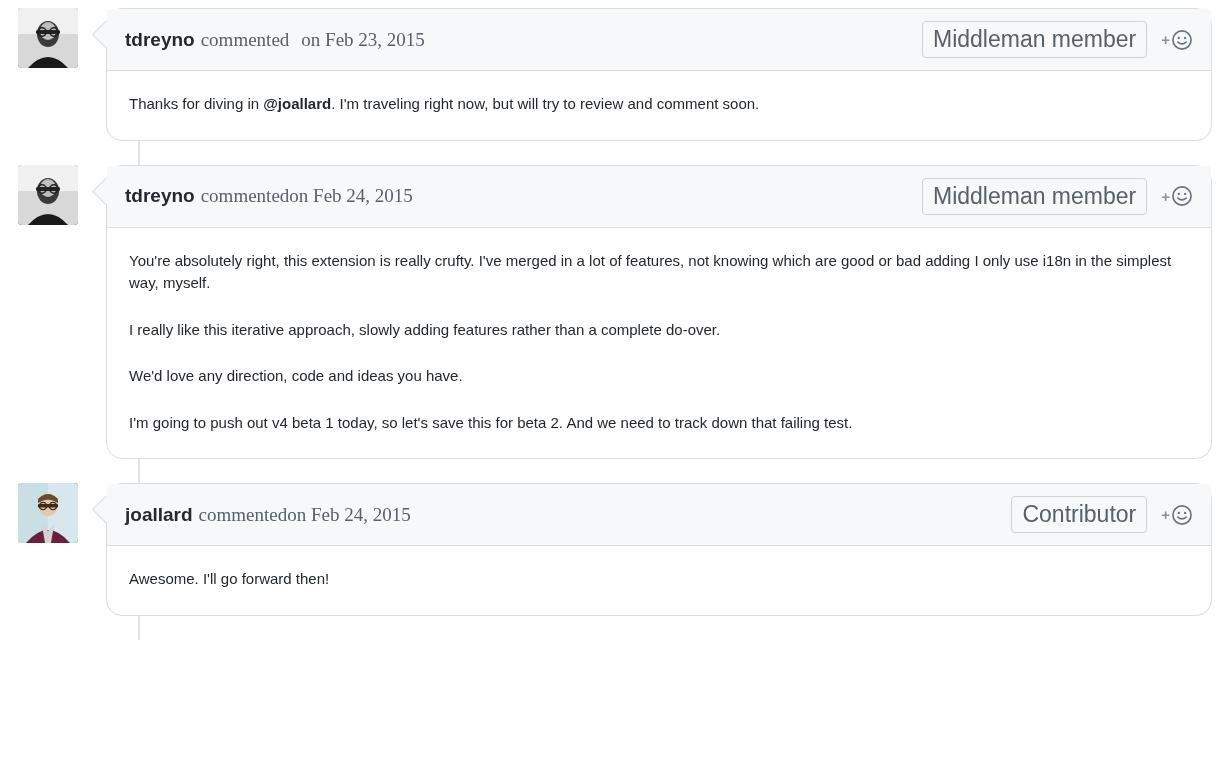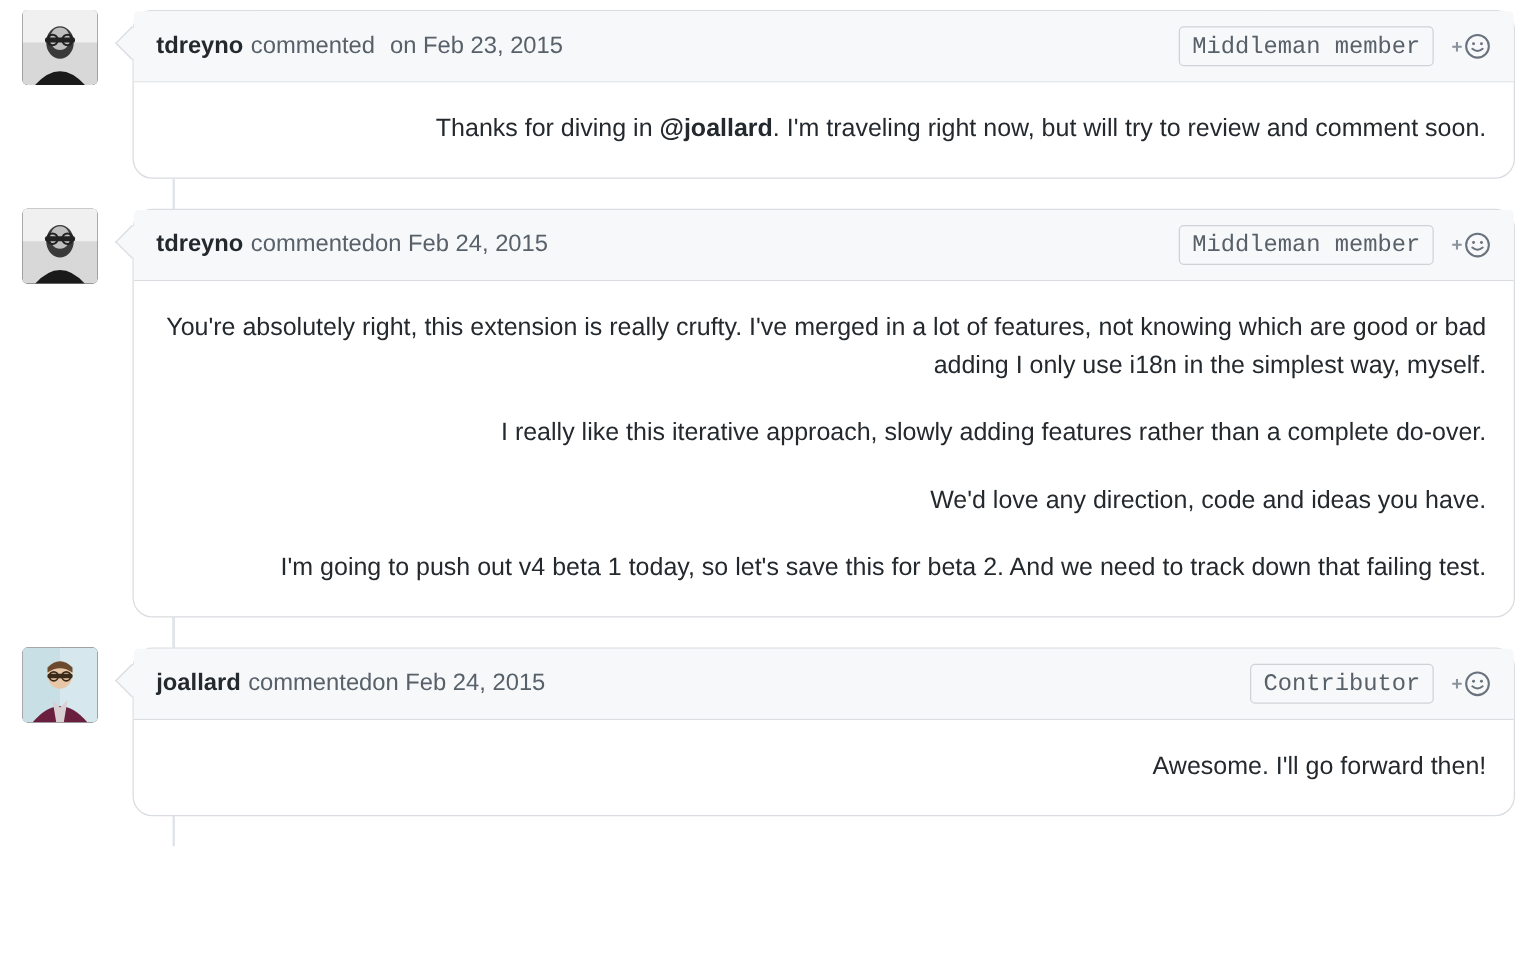--- a/index.html
+++ b/index.html
@@ -64,31 +64,30 @@
     border-bottom: 1px solid #d9dce0;
     border-top-left-radius: 4px;
     border-top-right-radius: 4px;
   }
   .author {
     font-weight: 600;
     color: #24292e;
     text-decoration: none;
     margin-right: 6px;
   }
-  .commented, .timestamp { color: #586069; }
+  .commented, .timestamp { color: #586069; font-family: Liberation Serif, serif; }
   .header-spacer { flex: 1; }
   .badge {
     border: 1px solid #cfd3d8;
     border-radius: 4px;
     padding: 4px 10px;
-    font-size: 19px;
+    font-size: 23px;
     color: #586069;
     background: transparent;
     margin-right: 14px;
-    font-family: Liberation Mono, monospace;
   }
   .reaction-btn {
     display: flex;
     align-items: center;
     color: #6a737d;
     cursor: pointer;
     background: none;
     border: none;
     padding: 0;
     font-size: inherit;
@@ -100,24 +99,23 @@
     color: #8a929b;
   }
   .smiley-icon {
     width: 22px;
     height: 22px;
     display: inline-block;
   }
   .smiley-icon svg { width: 100%; height: 100%; display: block; }
   .bubble-body {
     padding: 22px 22px 24px 22px;
-    font-size: 20px;
+    font-size: 15px;
     line-height: 1.5;
     color: #24292e;
-    text-align: right;
   }
   .bubble-body p { margin: 0 0 24px 0; }
   .bubble-body p:last-child { margin-bottom: 0; }
   .mention { color: #24292e; font-weight: 600; text-decoration: none; }
 </style>
 </head>
 <body>
 
 <div class="thread" id="thread">
     <div class="comment">

